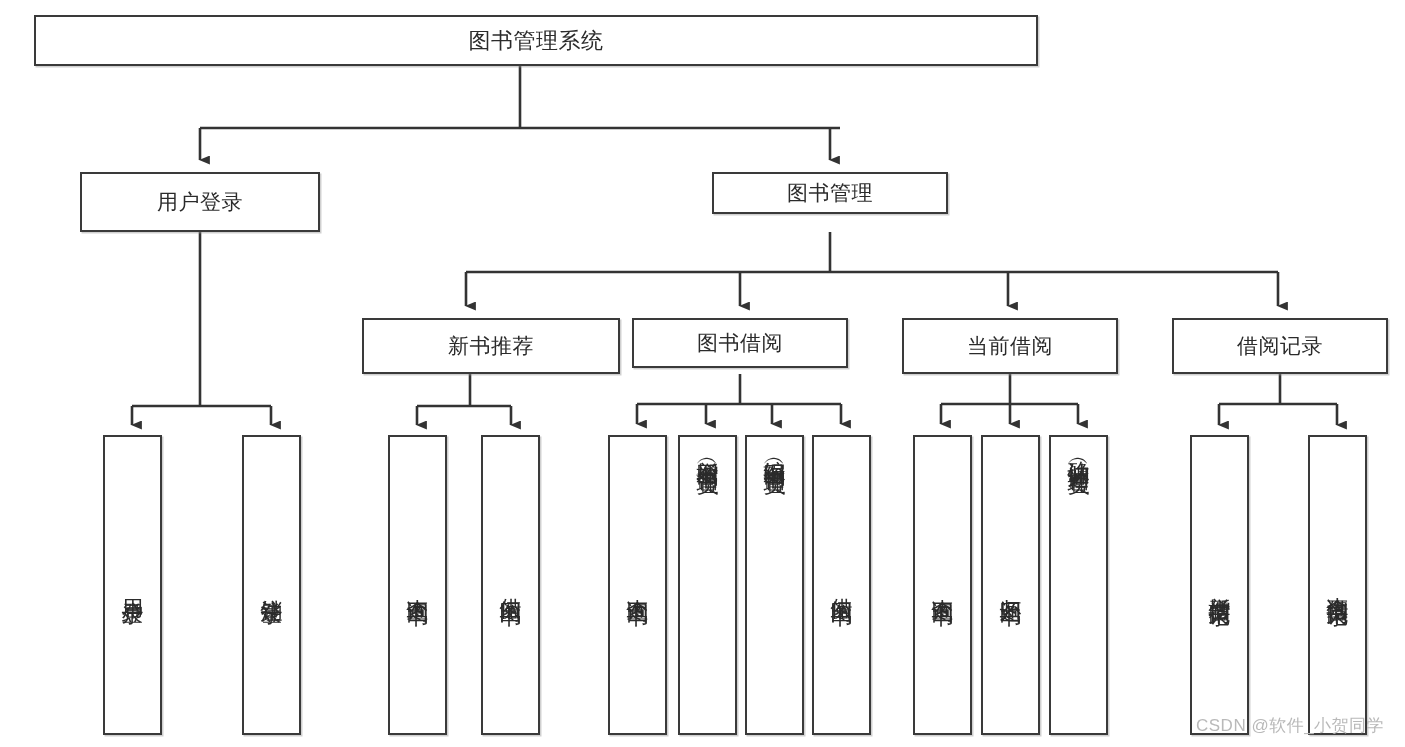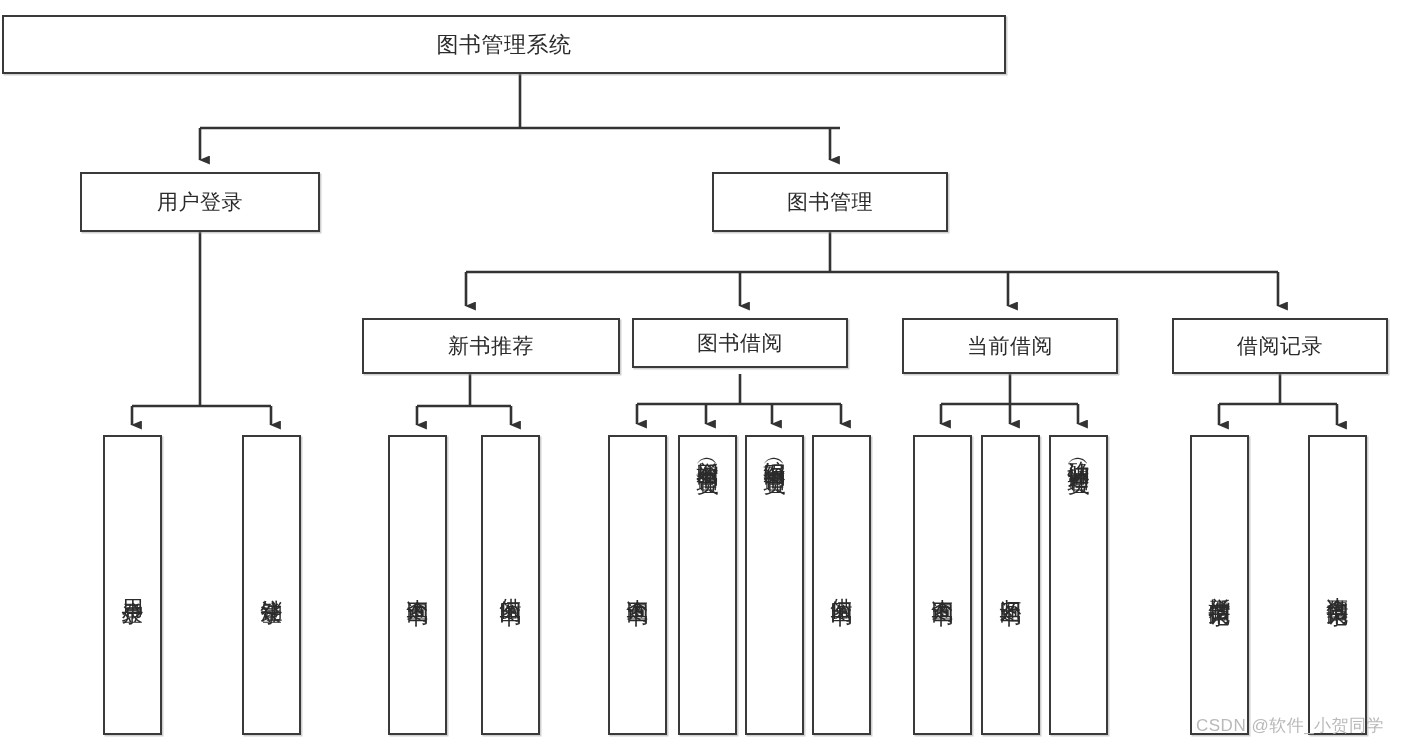--- a/index.html
+++ b/index.html
@@ -117,28 +117,28 @@
       <path d="M 1010 404 L 1010 424" marker-end="url(#arrow)"></path>
       <path d="M 1078 404 L 1078 424" marker-end="url(#arrow)"></path>
 
       <path d="M 1280 374 L 1280 404"></path>
       <path d="M 1219 404 L 1337 404"></path>
       <path d="M 1219 404 L 1219 425" marker-end="url(#arrow)"></path>
       <path d="M 1337 404 L 1337 425" marker-end="url(#arrow)"></path>
     </g>
   </svg>
 
-  <div class="node h-node" id="n-root" style="left:2px; top:15px; width:1004px; height:59px;">
+  <div class="node h-node" id="n-root" style="left:34px; top:15px; width:1004px; height:51px;">
     <span class="lbl">图书管理系统</span>
   </div>
 
   <div class="node h-node" style="left:80px; top:172px; width:240px; height:60px;">
     <span class="lbl">用户登录</span>
   </div>
-  <div class="node h-node" style="left:712px; top:172px; width:236px; height:60px;">
+  <div class="node h-node" style="left:712px; top:172px; width:236px; height:42px;">
     <span class="lbl">图书管理</span>
   </div>
 
   <div class="node h-node" style="left:362px; top:318px; width:258px; height:56px;">
     <span class="lbl">新书推荐</span>
   </div>
   <div class="node h-node" style="left:632px; top:318px; width:216px; height:50px;">
     <span class="lbl">图书借阅</span>
   </div>
   <div class="node h-node" style="left:1172px; top:318px; width:216px; height:56px;">

